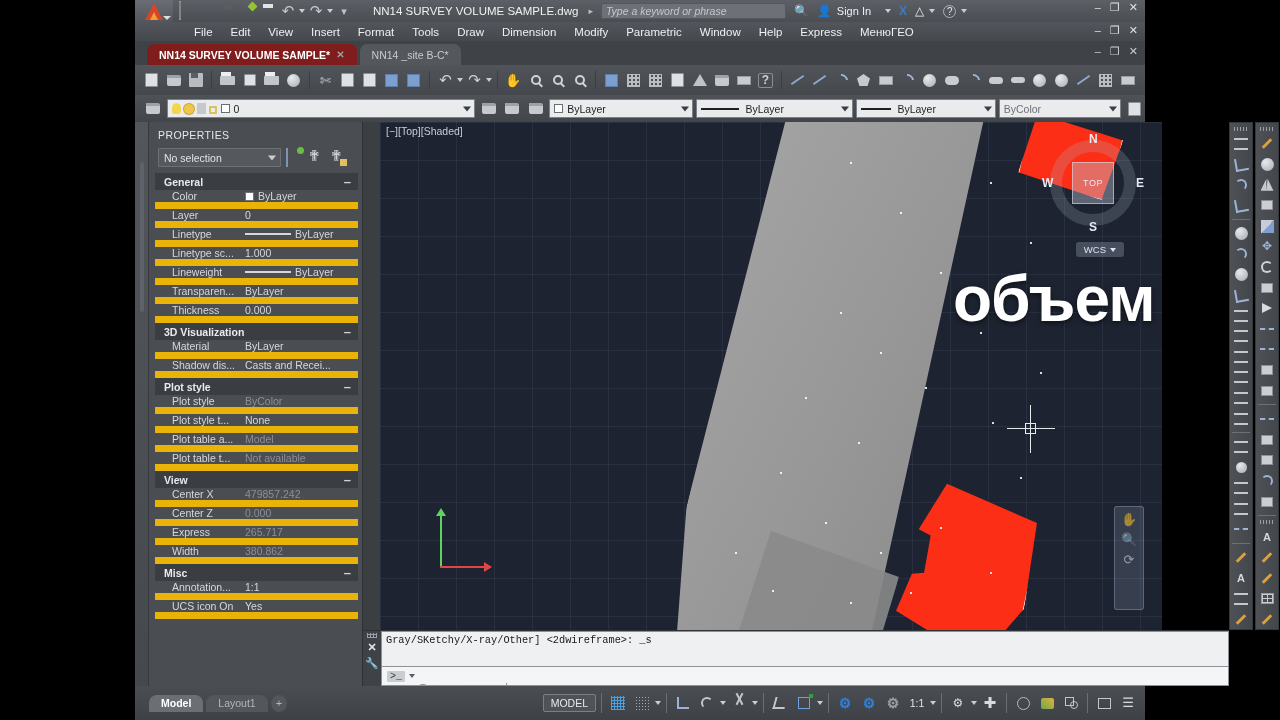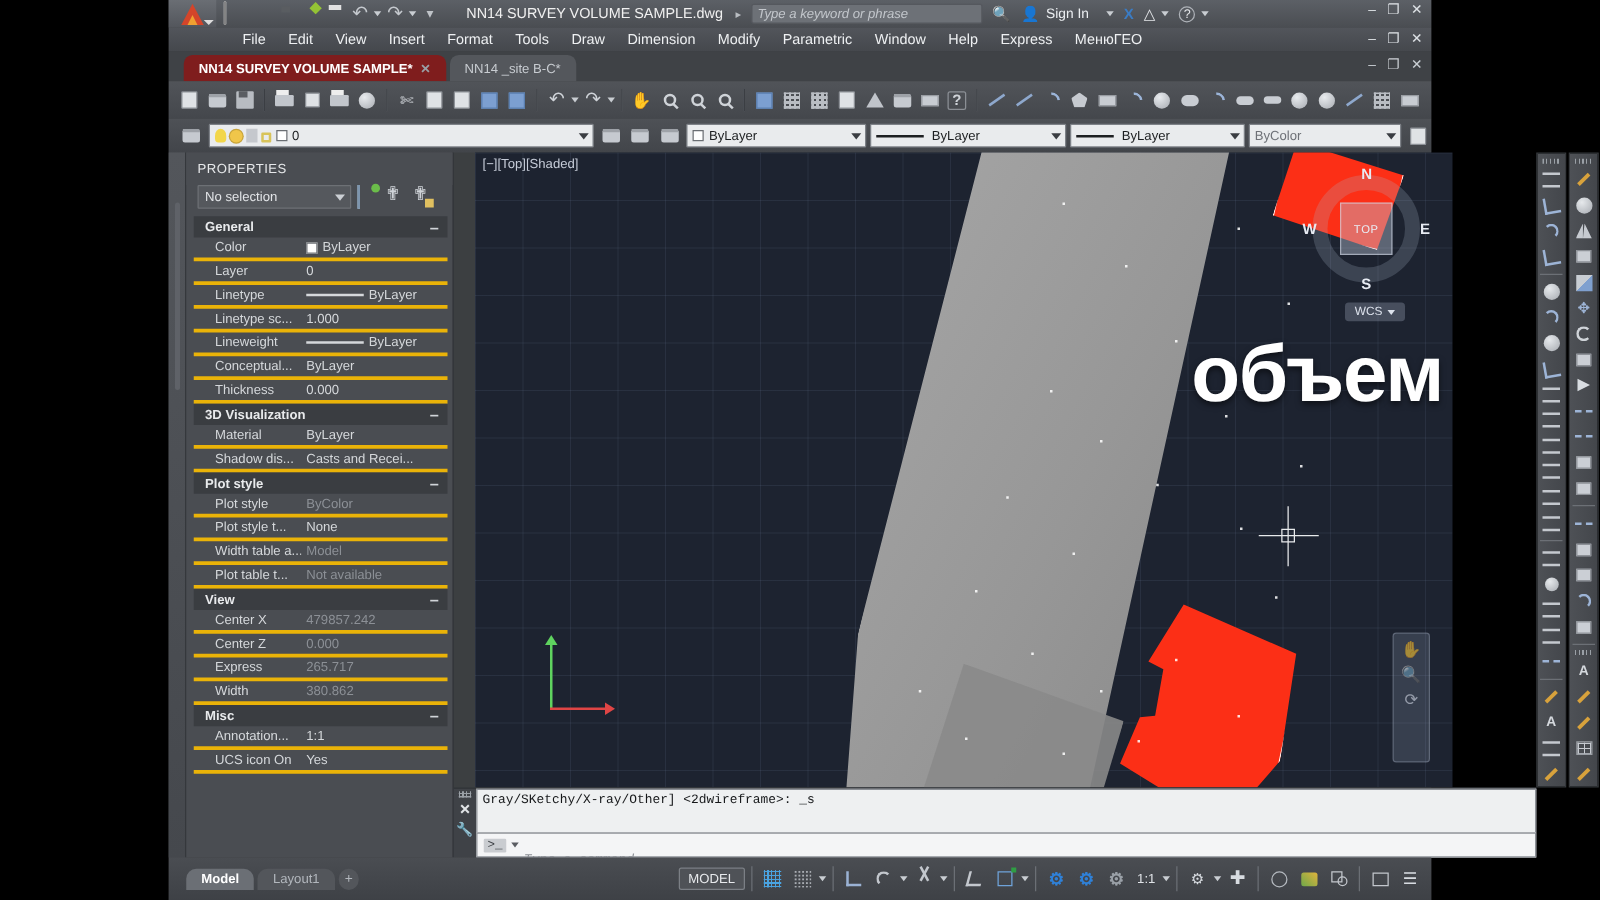--- a/index.html
+++ b/index.html
@@ -202,21 +202,21 @@
 
   .grp-hdr {
     background: #3a3d41; color: #e8eaec; font-size: 10.5px; font-weight: bold;
     height: 17px; display: flex; align-items: center; justify-content: space-between;
     padding: 0 7px 0 9px; margin: 0 4px 0 6px;
   }
   .grp-hdr .minus { font-size: 13px; color: #d0d4d8; line-height: 10px; }
   .prow {
     display: flex; height: 19px; align-items: center;
     font-size: 10.5px; color: #d5d8db; margin: 0 4px 0 6px;
-    border-bottom: 3px solid #eab308;
+    border-bottom: 7px solid #eab308;
   }
   .prow .pk { width: 86px; padding-left: 17px; color:#d5d8db; overflow:hidden; white-space:nowrap;}
   .prow .pv { flex: 1; padding-left: 4px; color:#d5d8db; display:flex; align-items:center; gap:4px; white-space:nowrap; overflow:hidden;}
   .prow .pv.dim { color: #8c9096; }
   .vsw { width:9px;height:9px;background:#fff;border:1px solid #6e7277; display:inline-block;}
   .vline { width:46px;height:1.5px;background:#d5d8db; display:inline-block;}
 
   
   #viewport {
     position: absolute; left: 228px; top: 122px; width: 782px; height: 508px;
@@ -749,21 +749,21 @@
         <span class="pv">1.000</span>
       </div>
       <div class="prow">
         <span class="pk">Lineweight</span>
         <span class="pv">
             <span class="vline"></span>
             <span>ByLayer</span>
           </span>
       </div>
       <div class="prow">
-        <span class="pk">Conceptual...</span>
+        <span class="pk">Transparen...</span>
         <span class="pv">ByLayer</span>
       </div>
       <div class="prow">
         <span class="pk">Thickness</span>
         <span class="pv">0.000</span>
       </div>
 
       <div class="grp-hdr">
         <span>3D Visualization</span>
         <span class="minus">–</span>
@@ -783,21 +783,21 @@
       </div>
       <div class="prow">
         <span class="pk">Plot style</span>
         <span class="pv dim">ByColor</span>
       </div>
       <div class="prow">
         <span class="pk">Plot style t...</span>
         <span class="pv">None</span>
       </div>
       <div class="prow">
-        <span class="pk">Width table a...</span>
+        <span class="pk">Plot table a...</span>
         <span class="pv dim">Model</span>
       </div>
       <div class="prow">
         <span class="pk">Plot table t...</span>
         <span class="pv dim">Not available</span>
       </div>
 
       <div class="grp-hdr">
         <span>View</span>
         <span class="minus">–</span>

